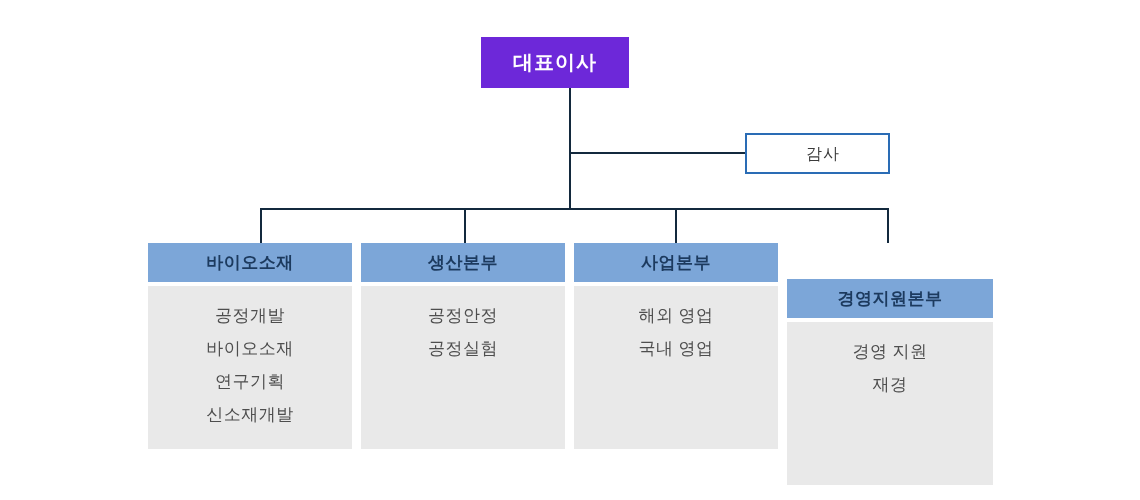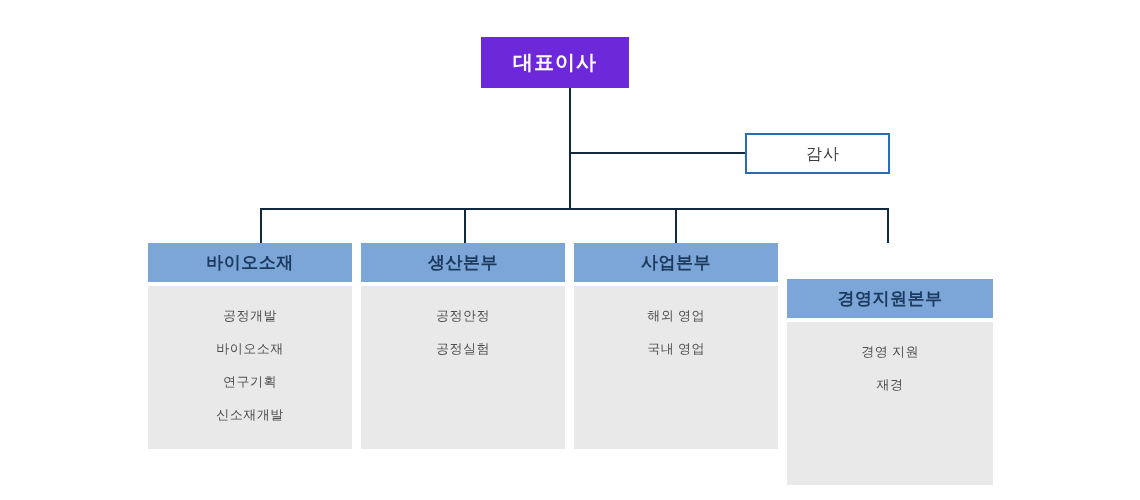--- a/index.html
+++ b/index.html
@@ -65,24 +65,23 @@
   .dept-panel {
     margin-top: 4px;
     height: 163px;
     background: #E9E9E9;
     padding-top: 13px;
   }
   .team-item {
     height: 33px;
     line-height: 33px;
     text-align: center;
-    font-size: 13px;
+    font-size: 17px;
     color: #4E4E4E;
     letter-spacing: 0.5px;
-    font-family: Liberation Serif, serif;
   }
 </style>
 </head>
 <body>
 
 <div class="canvas">
 
   <div class="line v" style="left:569px; top:88px; height:122px;"></div>
   <div class="line h" style="left:571px; top:152px; width:174px;"></div>
   <div class="line h" style="left:260px; top:208px; width:629px;"></div>

